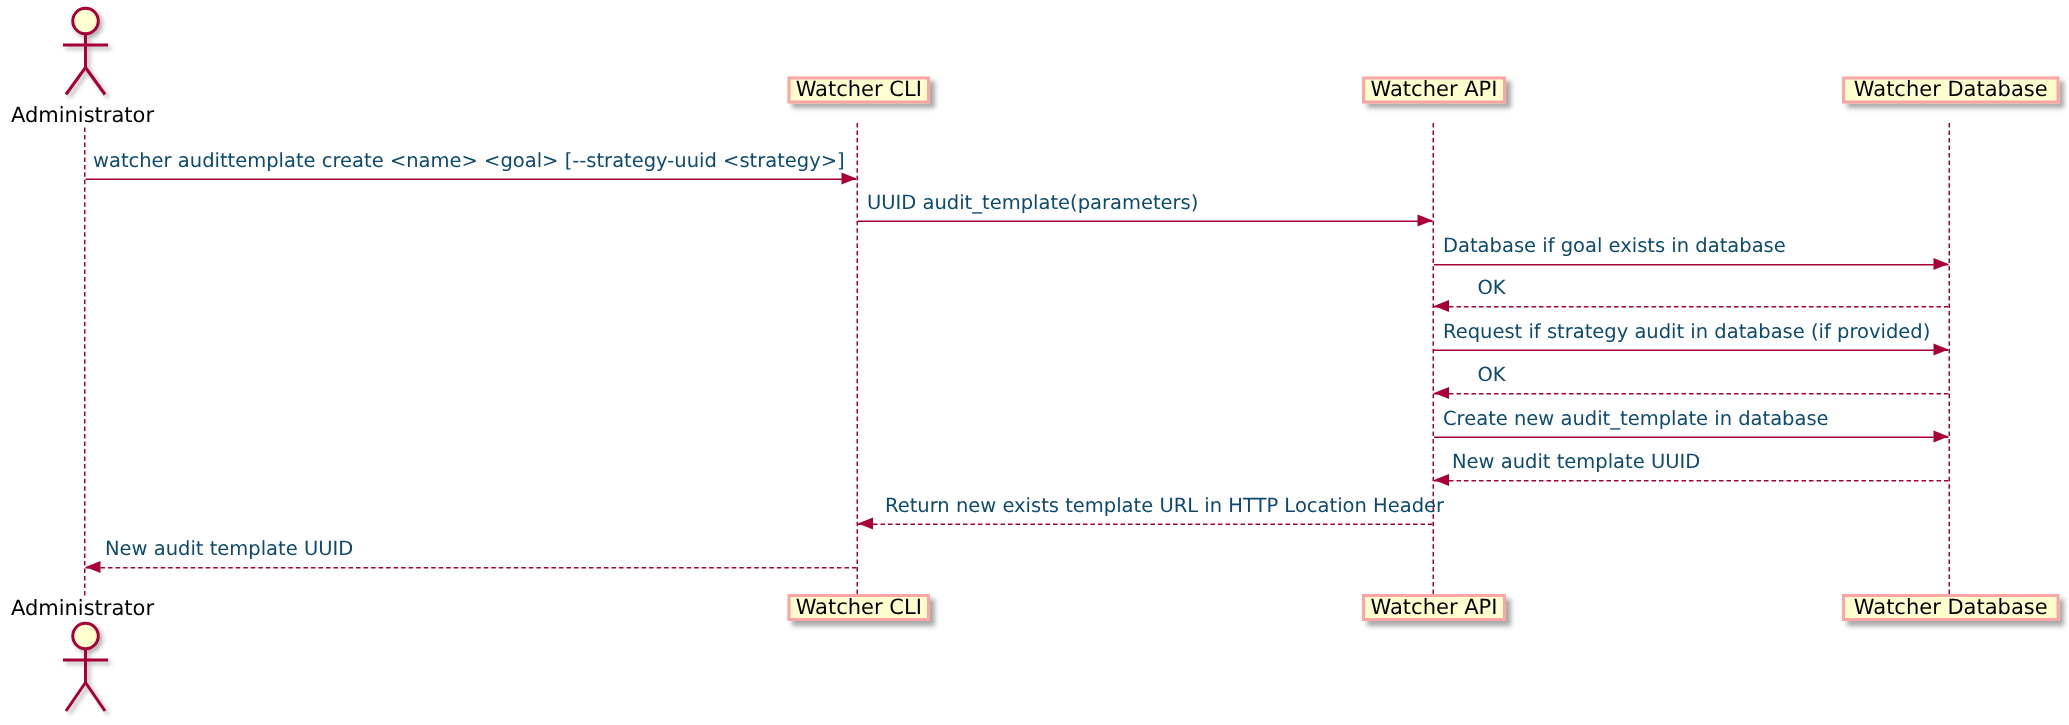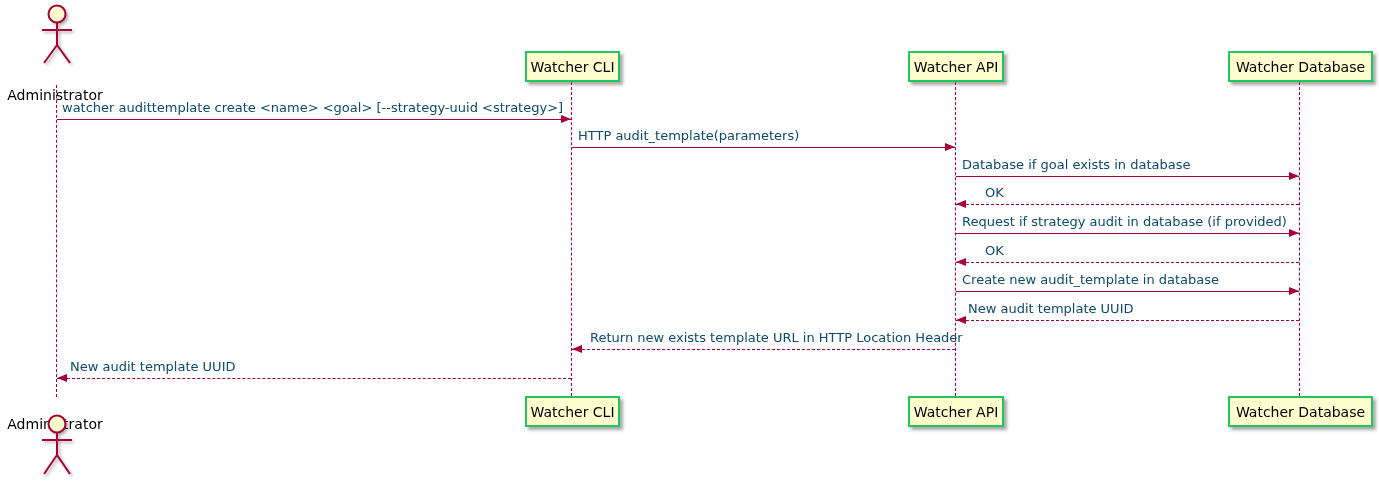--- a/index.html
+++ b/index.html
@@ -13,41 +13,40 @@
     overflow: hidden;
   }
   .lifeline {
     position: absolute;
     width: 0;
     border-left: 1px dashed #A80036;
   }
   .pbox {
     position: absolute;
     box-sizing: border-box;
-    height: 31px;
+    height: 18px;
     background: #FEFECE;
-    border: 2px solid #22c55e;
+    border: 2px solid #fca5a5;
     box-shadow: 3px 3px 3px rgba(100,100,100,0.55);
     display: flex;
     align-items: center;
     justify-content: center;
     font-size: 14px;
     white-space: nowrap;
   }
   .actor-figure {
     position: absolute;
     filter: drop-shadow(2.5px 2.5px 1.5px rgba(0,0,0,0.30));
   }
   .actor-label {
     position: absolute;
     width: 110px;
     text-align: center;
     font-size: 14px;
     white-space: nowrap;
-    margin-top: 18px;
   }
   .msg { position: absolute; height: 0; }
   .msg .line {
     position: absolute;
     left: 0; right: 0; top: 0;
     border-top: 1px solid #A80036;
   }
   .msg.dashed .line { border-top-style: dashed; }
   .msg .head {
     position: absolute;
@@ -102,21 +101,21 @@
   <div class="pbox" style="left:908px;  top:396px; width:96px;">Watcher API</div>
   <div class="pbox" style="left:1228px; top:396px; width:145px;">Watcher Database</div>
 
   <div class="msg solid to-right" style="left:57px; top:119px; width:514px;">
     <div class="label" style="left:5px;">watcher audittemplate create &lt;name&gt; &lt;goal&gt; [--strategy-uuid &lt;strategy&gt;]</div>
     <div class="line"></div>
     <div class="head"></div>
   </div>
 
   <div class="msg solid to-right" style="left:572px; top:147px; width:383px;">
-    <div class="label" style="left:6px;">HTTP audit_template(parameters)</div>
+    <div class="label" style="left:6px;">UUID audit_template(parameters)</div>
     <div class="line"></div>
     <div class="head"></div>
   </div>
 
   <div class="msg solid to-right" style="left:956px; top:176px; width:343px;">
     <div class="label" style="left:6px;">Database if goal exists in database</div>
     <div class="line"></div>
     <div class="head"></div>
   </div>
 

